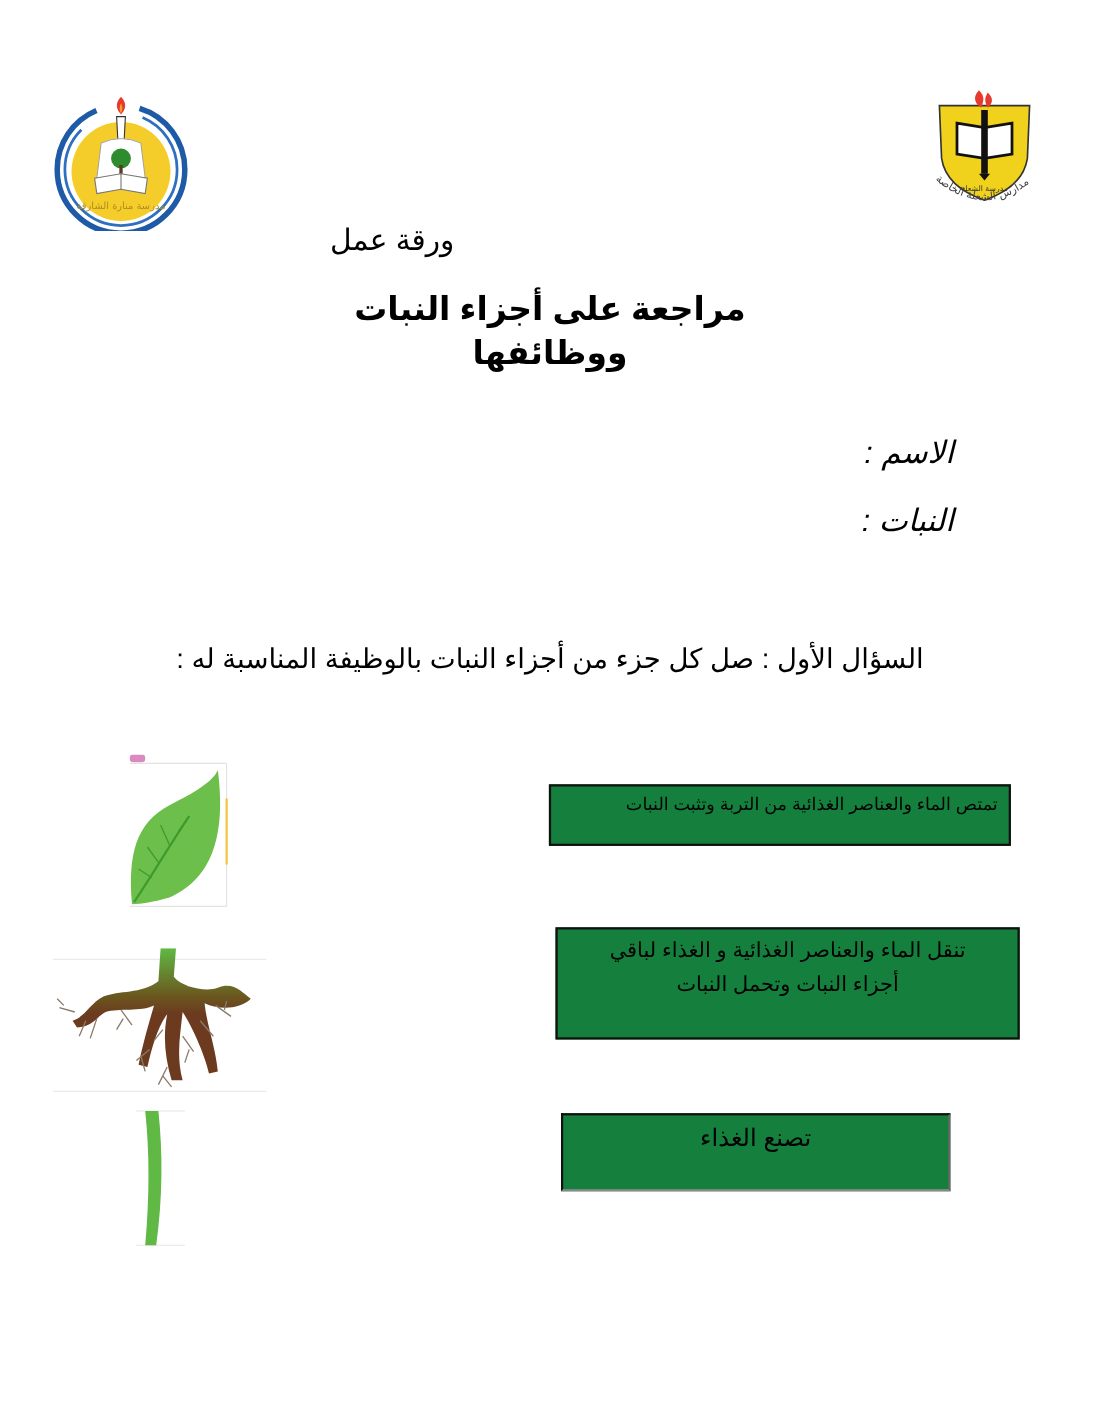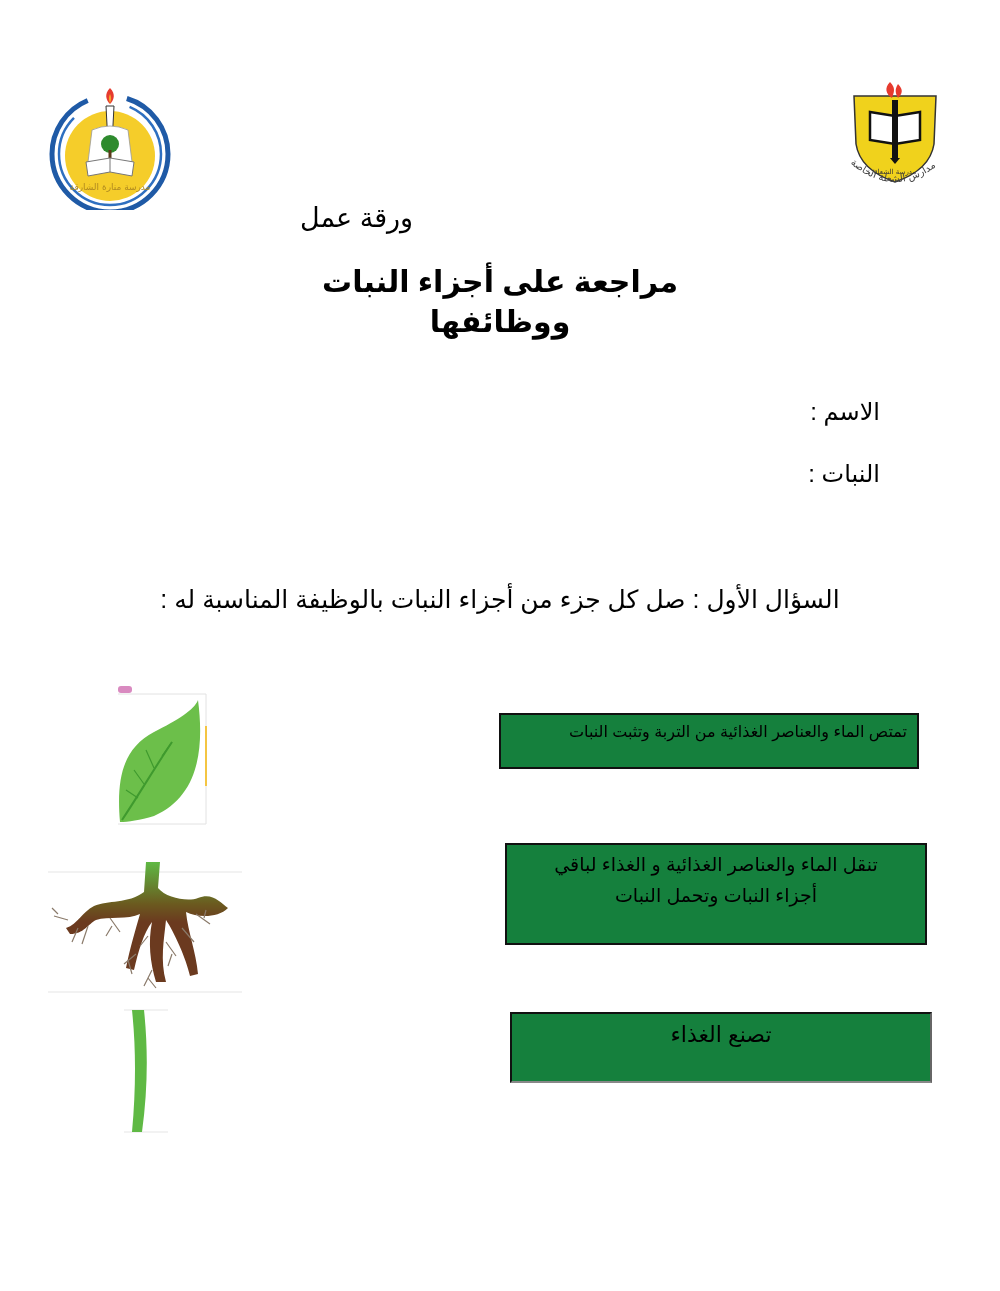--- a/index.html
+++ b/index.html
@@ -27,22 +27,22 @@
       left: 300px; top: 198px; width: 400px;
       text-align: left; font-size: 27px; line-height: 40px;
     }
     .title-sub {
       left: 250px; top: 262px; width: 500px;
       text-align: center; font-size: 30px; line-height: 40px; font-weight: bold;
     }
 
     
     .field {
-      right: 120px; width: 300px; text-align: right;
-      font-size: 24px; line-height: 36px;
+      right: 133px; width: 300px; text-align: right;
+      font-size: 28px; line-height: 36px; font-style: italic;
     }
     .field-name { top: 394px; }
     .field-section { top: 456px; }
 
     
     .question {
       right: 120px; top: 582px; width: 760px; text-align: center;
       font-size: 25px; line-height: 34px;
     }
 
@@ -50,21 +50,21 @@
     .box {
       border: 2px solid #111;
       box-sizing: border-box;
       text-align: center;
       background: #15803d;
     }
     .box-1 { left: 499px; top: 713px; width: 420px; height: 56px; }
     .box-1 .box-text { font-size: 16px; line-height: 22px; padding: 6px 10px 0 10px; text-align: right; }
     .box-2 { left: 505px; top: 843px; width: 422px; height: 102px; }
     .box-2 .box-text { font-size: 19px; line-height: 31px; padding: 4px 12px 0 12px; }
-    .box-3 { left: 510px; top: 1012px; width: 422px; height: 71px; border-right-color: #666; border-bottom-color: #888; }
+    .box-3 { left: 510px; top: 1012px; width: 354px; height: 71px; border-right-color: #666; border-bottom-color: #888; }
     .box-3 .box-text { font-size: 22px; line-height: 30px; padding: 6px 12px 0 12px; }
 
     
     .img-leaf { left: 114px; top: 686px; width: 96px; height: 140px; }
     .img-root { left: 48px; top: 862px; width: 196px; height: 134px; }
     .img-stem { left: 122px; top: 1008px; width: 50px; height: 126px; }
   </style>
 </head>
 <body>
 

